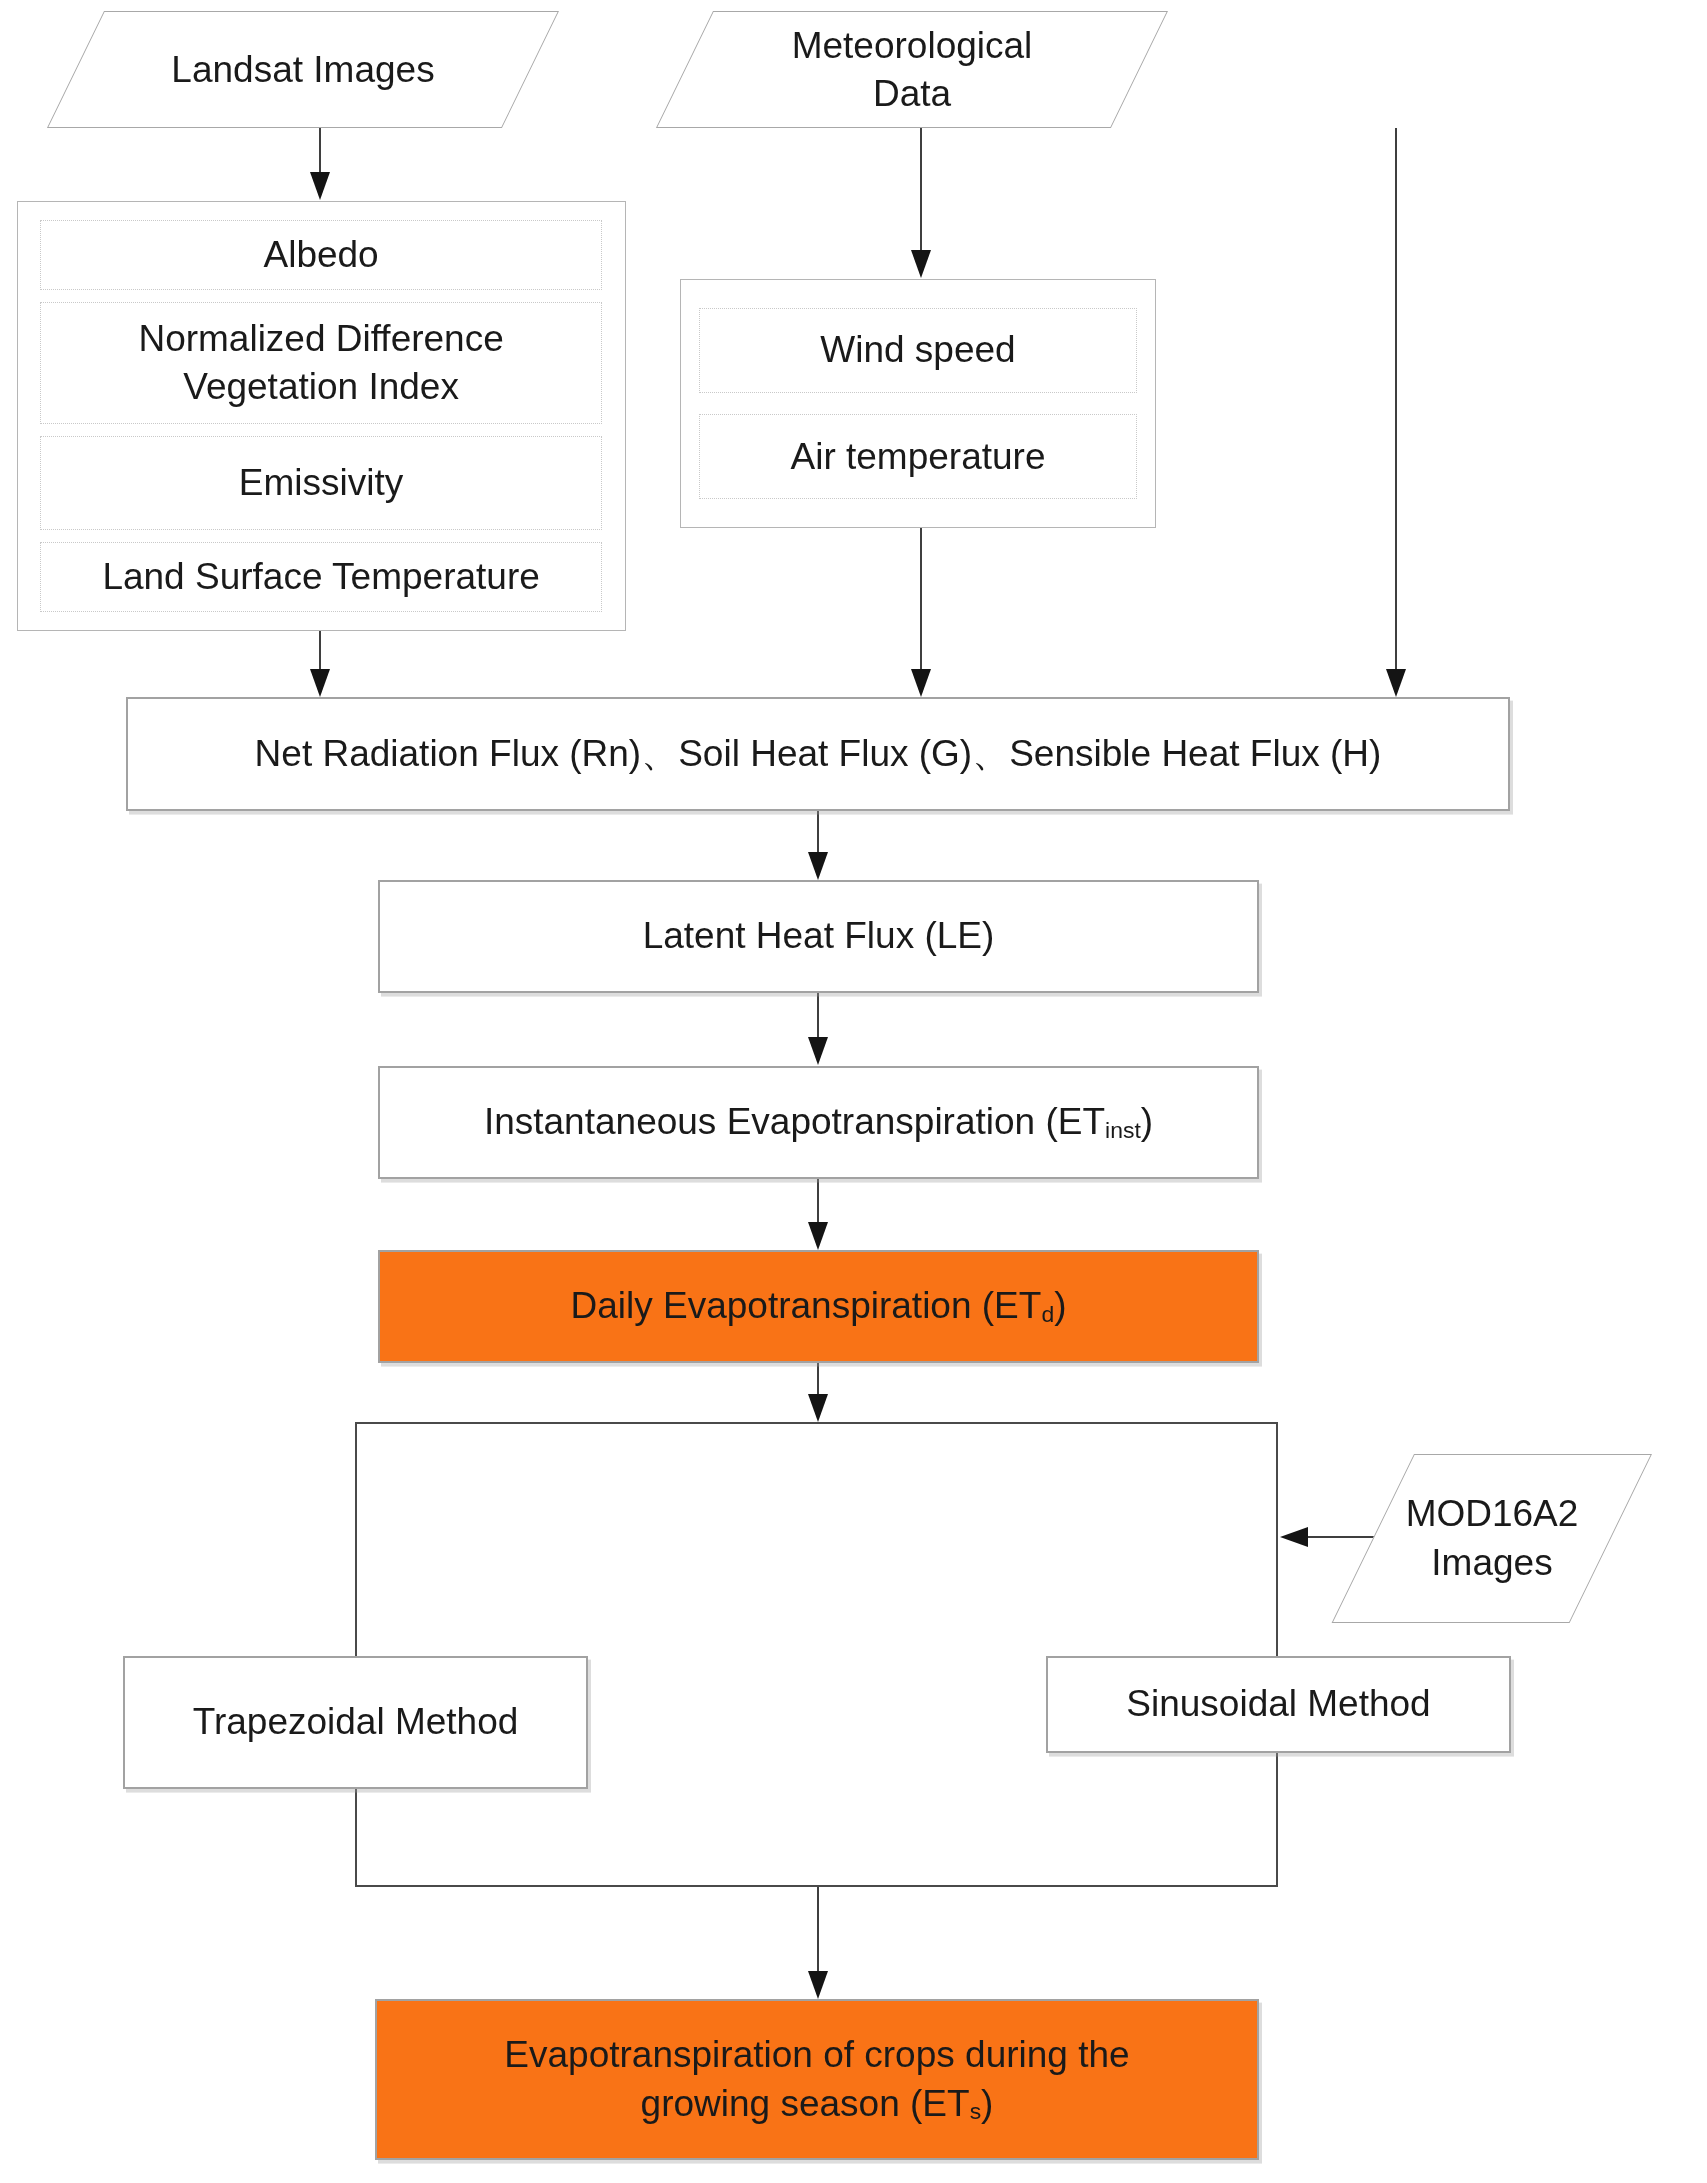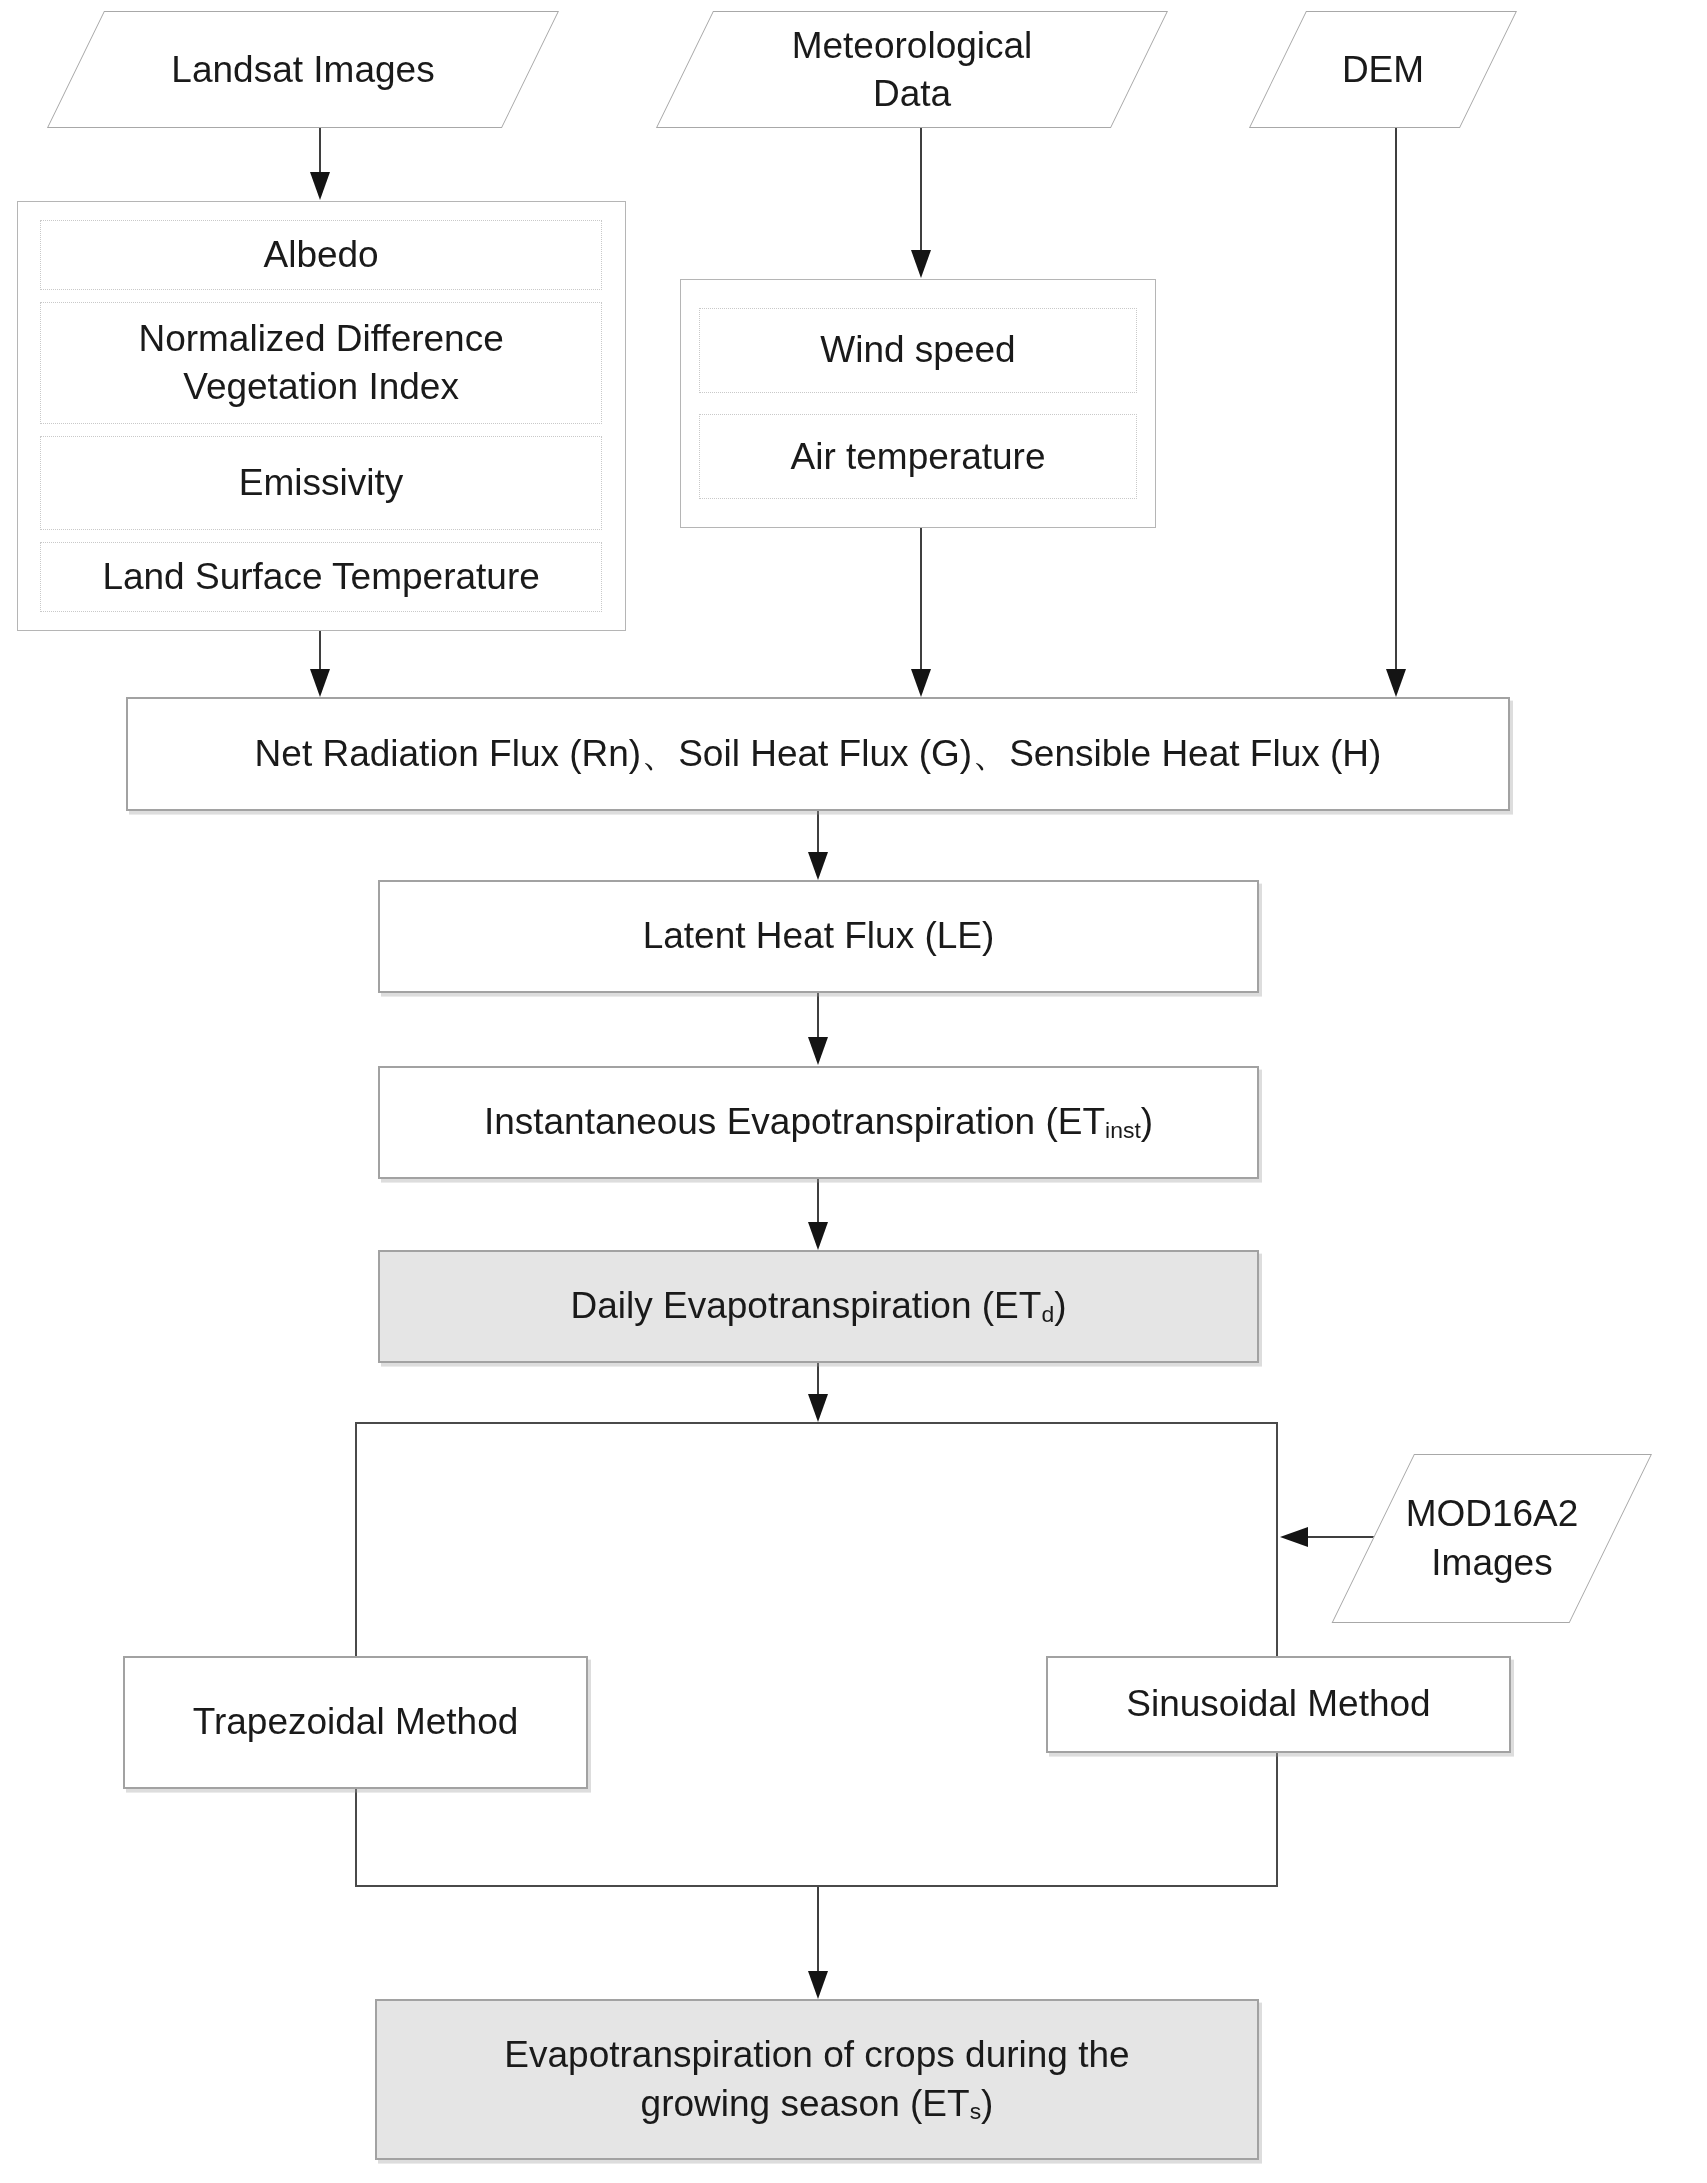--- a/index.html
+++ b/index.html
@@ -16,21 +16,21 @@
   .box{
     position:absolute;
     box-sizing:border-box;
     background:#ffffff;
     border:2.4px solid #a2a2a2;
     box-shadow:3px 3.6px 0 rgba(158,158,158,0.35);
     display:flex;align-items:center;justify-content:center;
     text-align:center;
     z-index:3;
   }
-  .box--blue{background:#e5e5e5;}
+  .box--blue{background:#f97316;}
   .lbl{display:block;line-height:1.3;}
   .subscript{font-size:0.62em;position:relative;top:0.14em;letter-spacing:0;}
   
   .group{
     position:absolute;
     box-sizing:border-box;
     background:#ffffff;
     border:1.8px solid #b5b5b5;
     display:flex;flex-direction:column;
     z-index:2;
@@ -99,26 +99,20 @@
     </div>
   </div>
 
   <div class="para" style="left:656px;top:11.3px;width:512px;height:117px;--o:57px">
     <div class="para-bg"></div>
     <div class="para-label">
       <span class="lbl w-met">Meteorological Data</span>
     </div>
   </div>
 
-  <div class="para" style="left:1249px;top:11.3px;width:268px;height:117px;--o:57px">
-    <div class="para-bg"></div>
-    <div class="para-label">
-      <span class="lbl">DEM</span>
-    </div>
-  </div>
 
   <div class="group group--landsat" style="left:16.6px;top:201px;width:609px;height:430px">
     <div class="dotted" style="height:70px">
       <span class="lbl">Albedo</span>
     </div>
     <div class="dotted" style="height:122px">
       <span class="lbl w-ndvi">Normalized Difference Vegetation Index</span>
     </div>
     <div class="dotted" style="flex:1">
       <span class="lbl">Emissivity</span>

